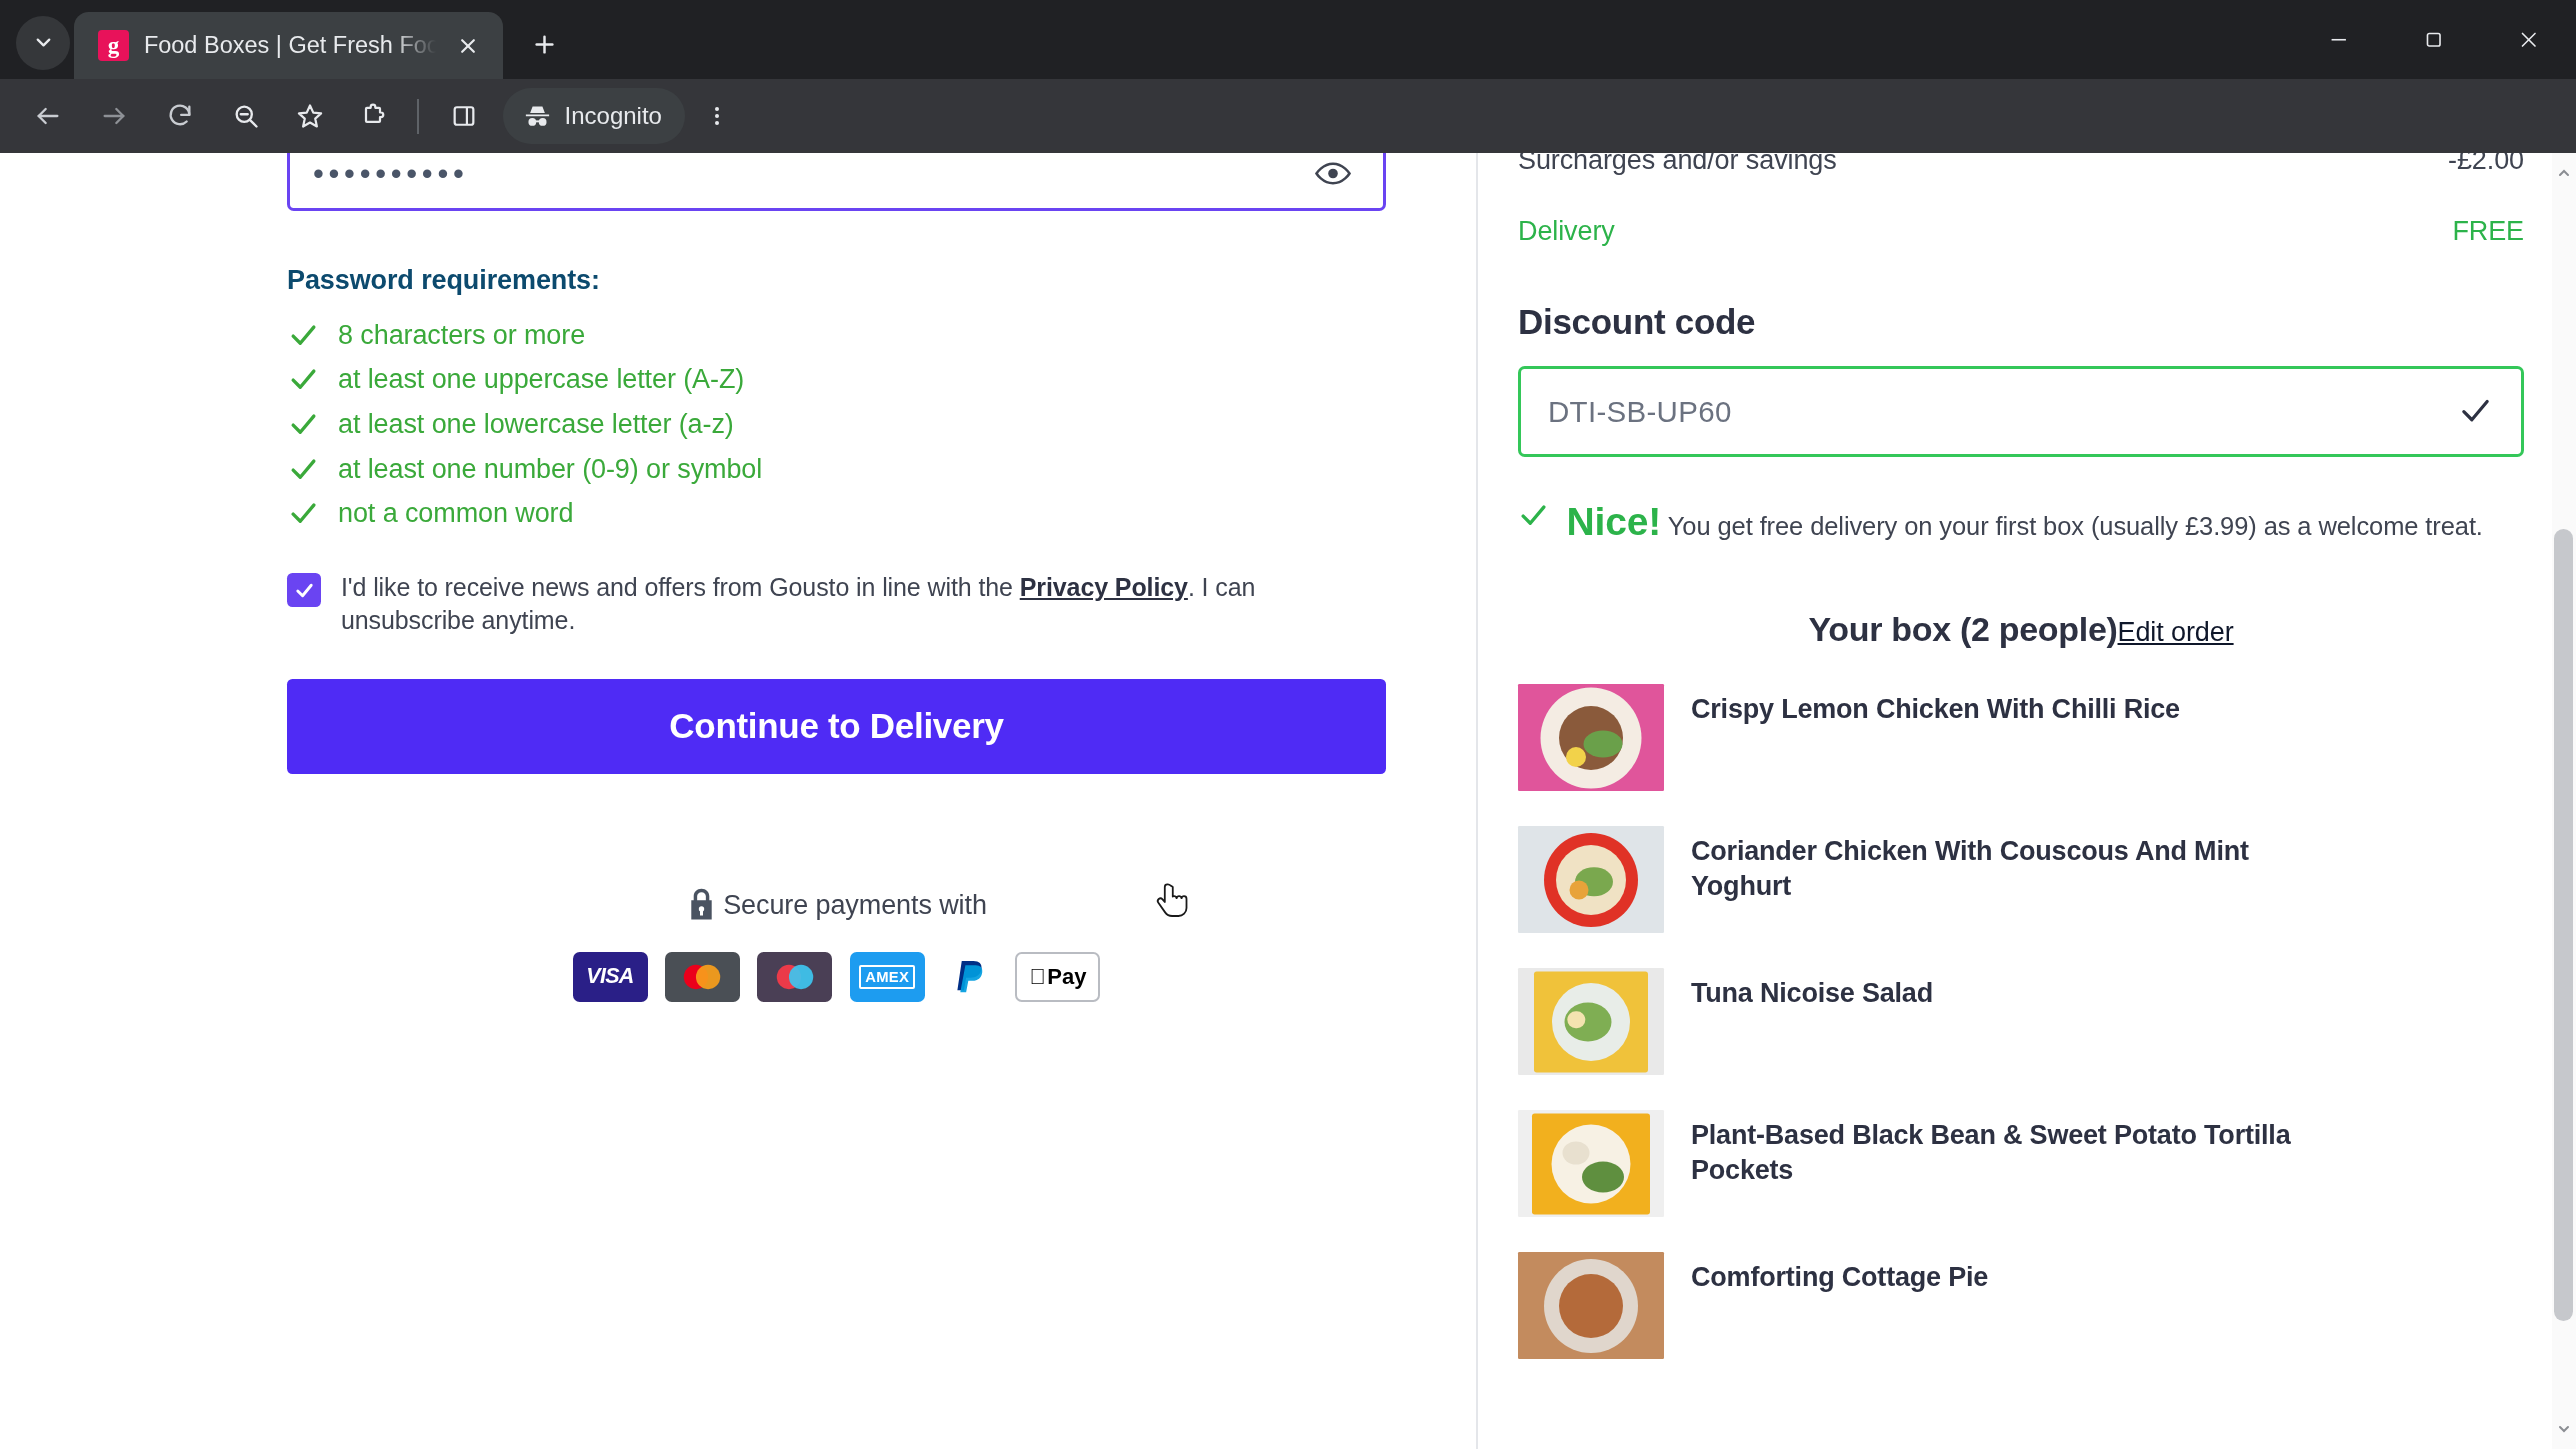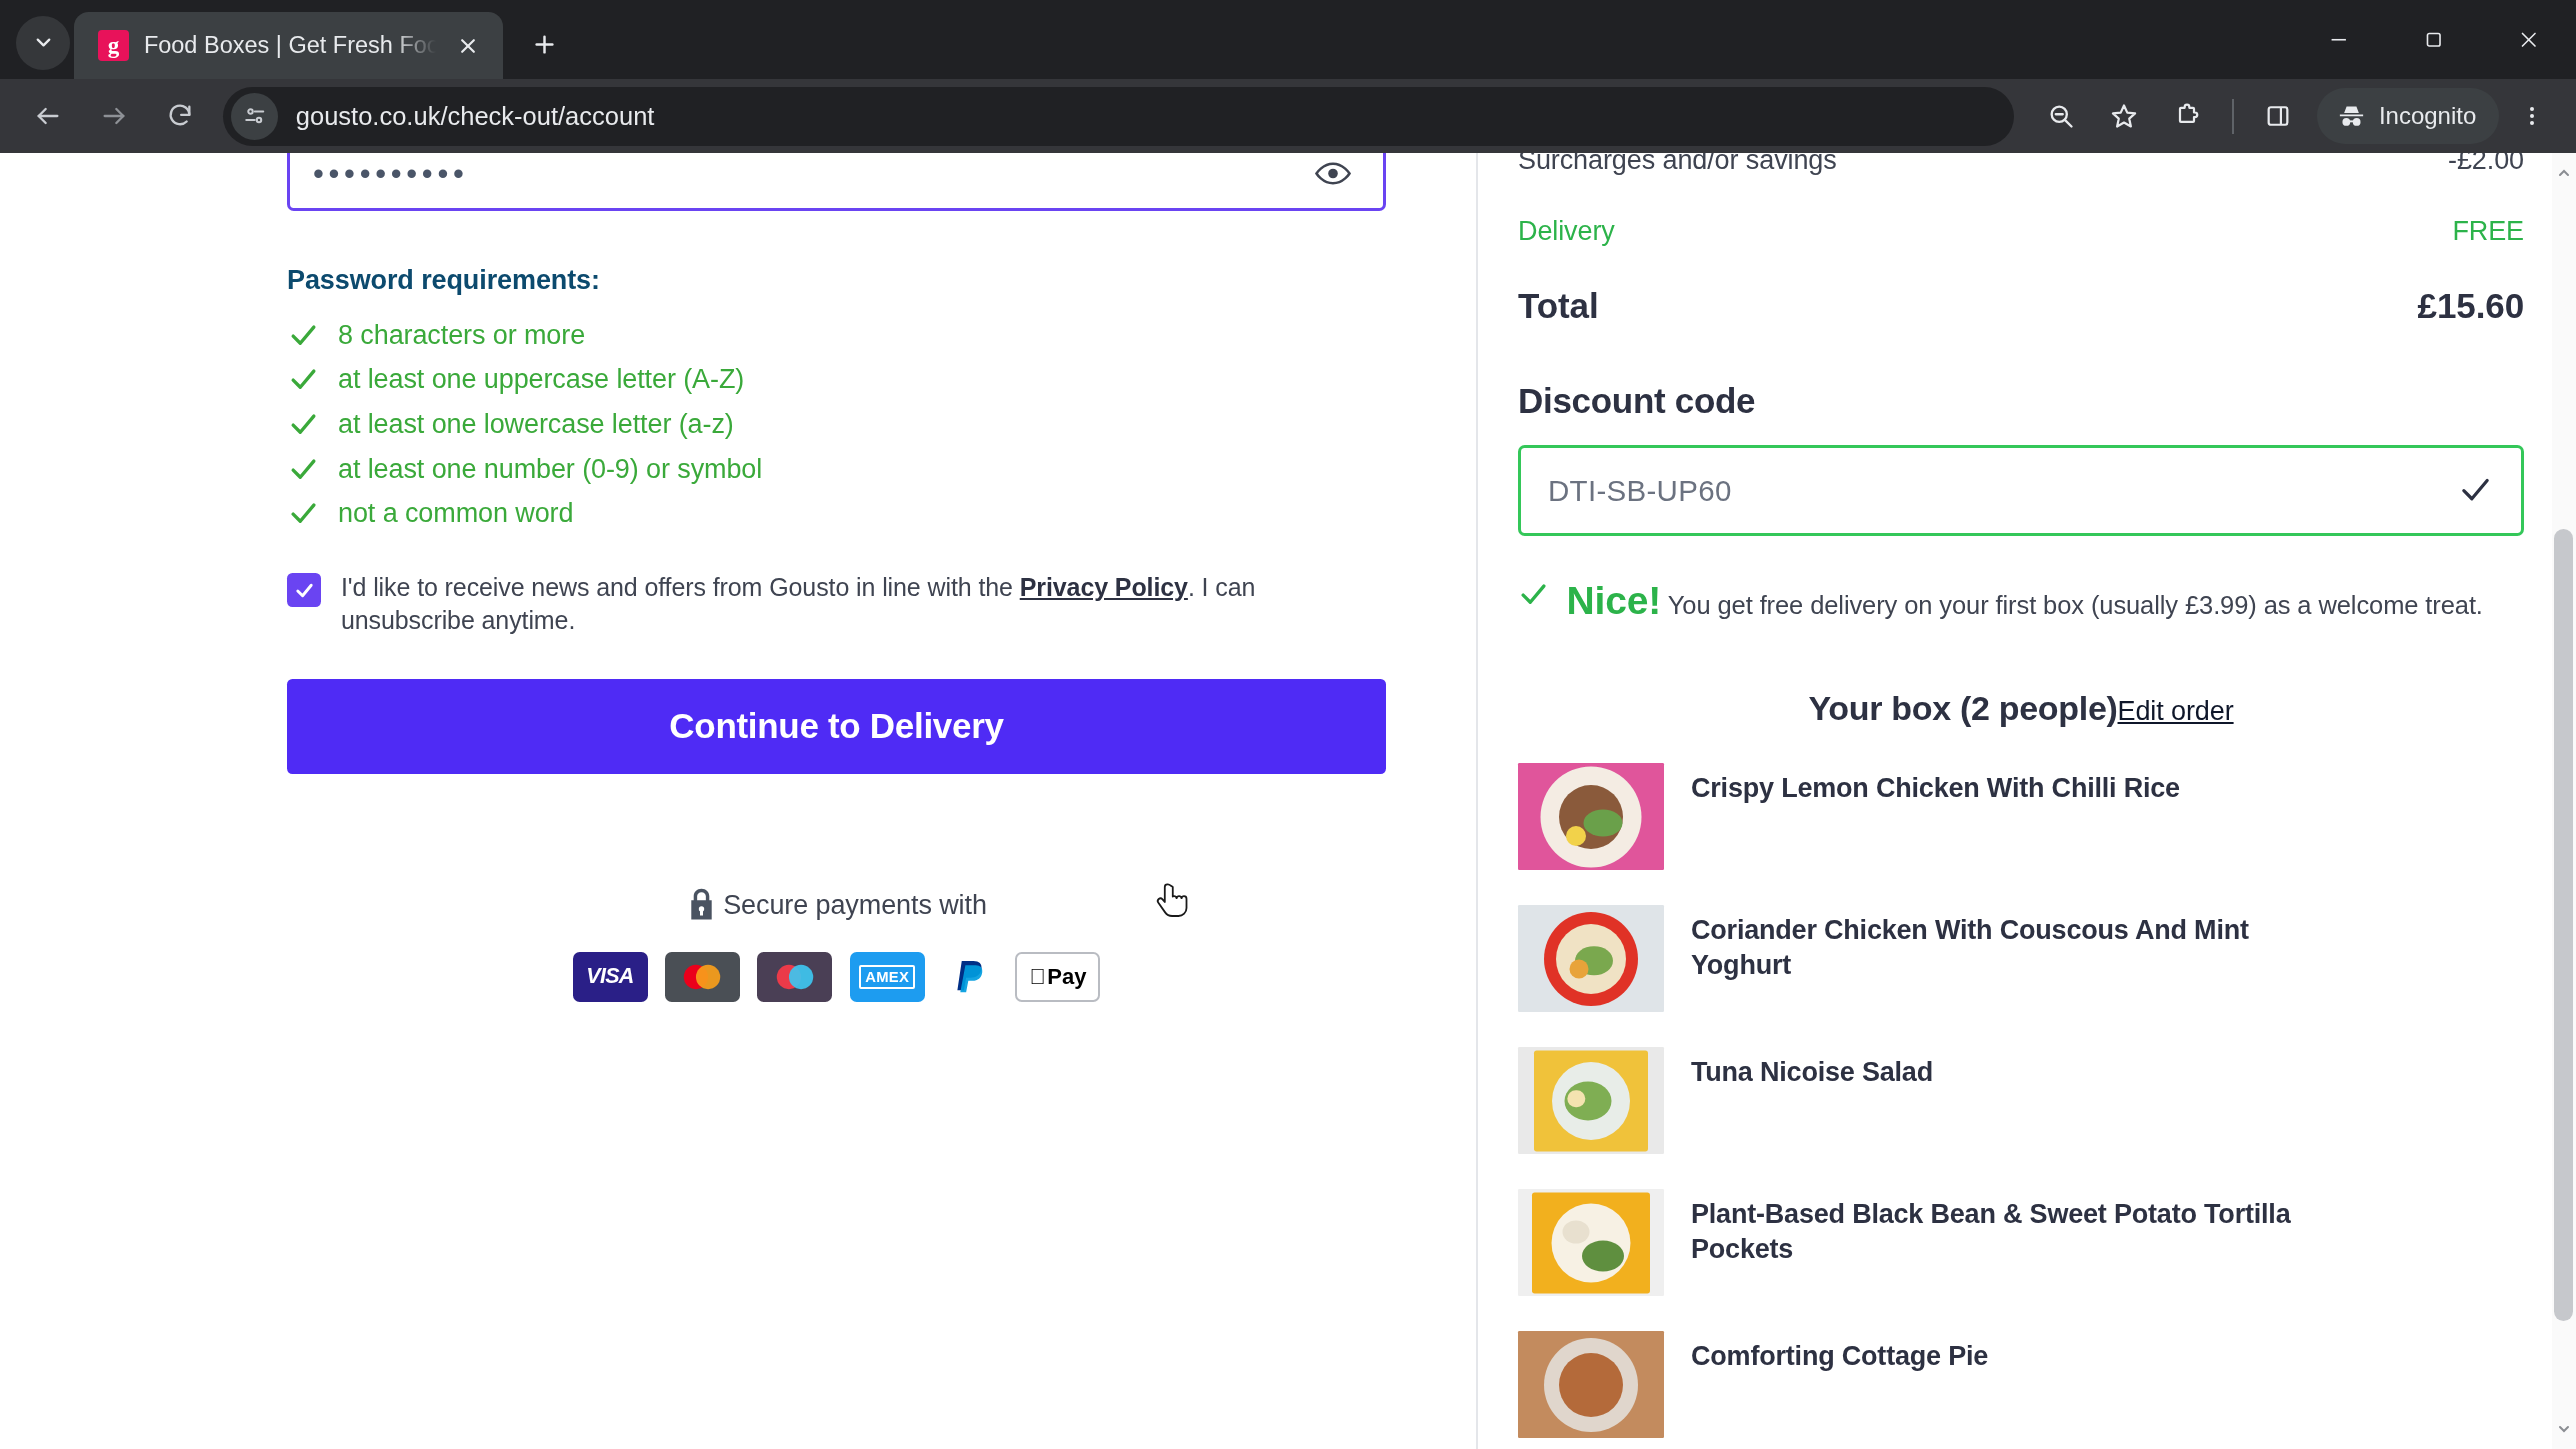--- a/index.html
+++ b/index.html
@@ -428,31 +428,20 @@
           <polyline points="14 6 20 12 14 18"></polyline>
         </svg>
     </div>
     <div class="navbtn">
       <svg viewBox="0 0 24 24" fill="none" stroke="#c9ccd1" stroke-width="2" stroke-linecap="round" stroke-linejoin="round">
           <path d="M20 11a8 8 0 1 0-2.3 5.7"></path>
           <polyline points="20 4 20 11 13 11"></polyline>
         </svg>
     </div>
 
-    <div class="omnibox">
-      <div class="omni-lock">
-        <svg viewBox="0 0 24 24" fill="none" stroke="#c9ccd1" stroke-width="1.9" stroke-linecap="round">
-          <line x1="12" y1="8" x2="20" y2="8"></line>
-            <circle cx="8" cy="8" r="2.1"></circle>
-          <line x1="4" y1="16" x2="12" y2="16"></line>
-            <circle cx="16" cy="16" r="2.1"></circle>
-        </svg>
-      </div>
-      <div class="omni-url">gousto.co.uk/check-out/account</div>
-    </div>
 
     <div class="tb-icons">
       <div class="tb-btn">
         <svg viewBox="0 0 24 24" fill="none" stroke="#e8eaed" stroke-width="2" stroke-linecap="round">
             <circle cx="10.5" cy="10.5" r="6.5"></circle>
             <line x1="15.5" y1="15.5" x2="21" y2="21"></line>
             <line x1="7.5" y1="10.5" x2="13.5" y2="10.5"></line>
           </svg>
       </div>
       <div class="tb-btn">
@@ -605,24 +594,20 @@
     <div class="right-col">
 
       <div class="sum-row sum-surcharge">
         <span>Surcharges and/or savings</span>
         <span class="val">-£2.00</span>
       </div>
       <div class="sum-row sum-delivery">
         <span>Delivery</span>
         <span class="val">FREE</span>
       </div>
-      <div class="sum-row sum-total">
-        <span>Total</span>
-        <span>£15.60</span>
-      </div>
 
       <div class="disc-title">Discount code</div>
       <div class="disc-field">
         <span class="disc-value">DTI-SB-UP60</span>
         <span class="disc-ok"><svg viewBox="0 0 24 24" fill="none" stroke="#2d3142" stroke-width="2.2" stroke-linecap="round" stroke-linejoin="round">
               <polyline points="4 12.5 9.5 18 20 5.5"></polyline>
             </svg></span>
       </div>
 
       <div class="nice-row">

